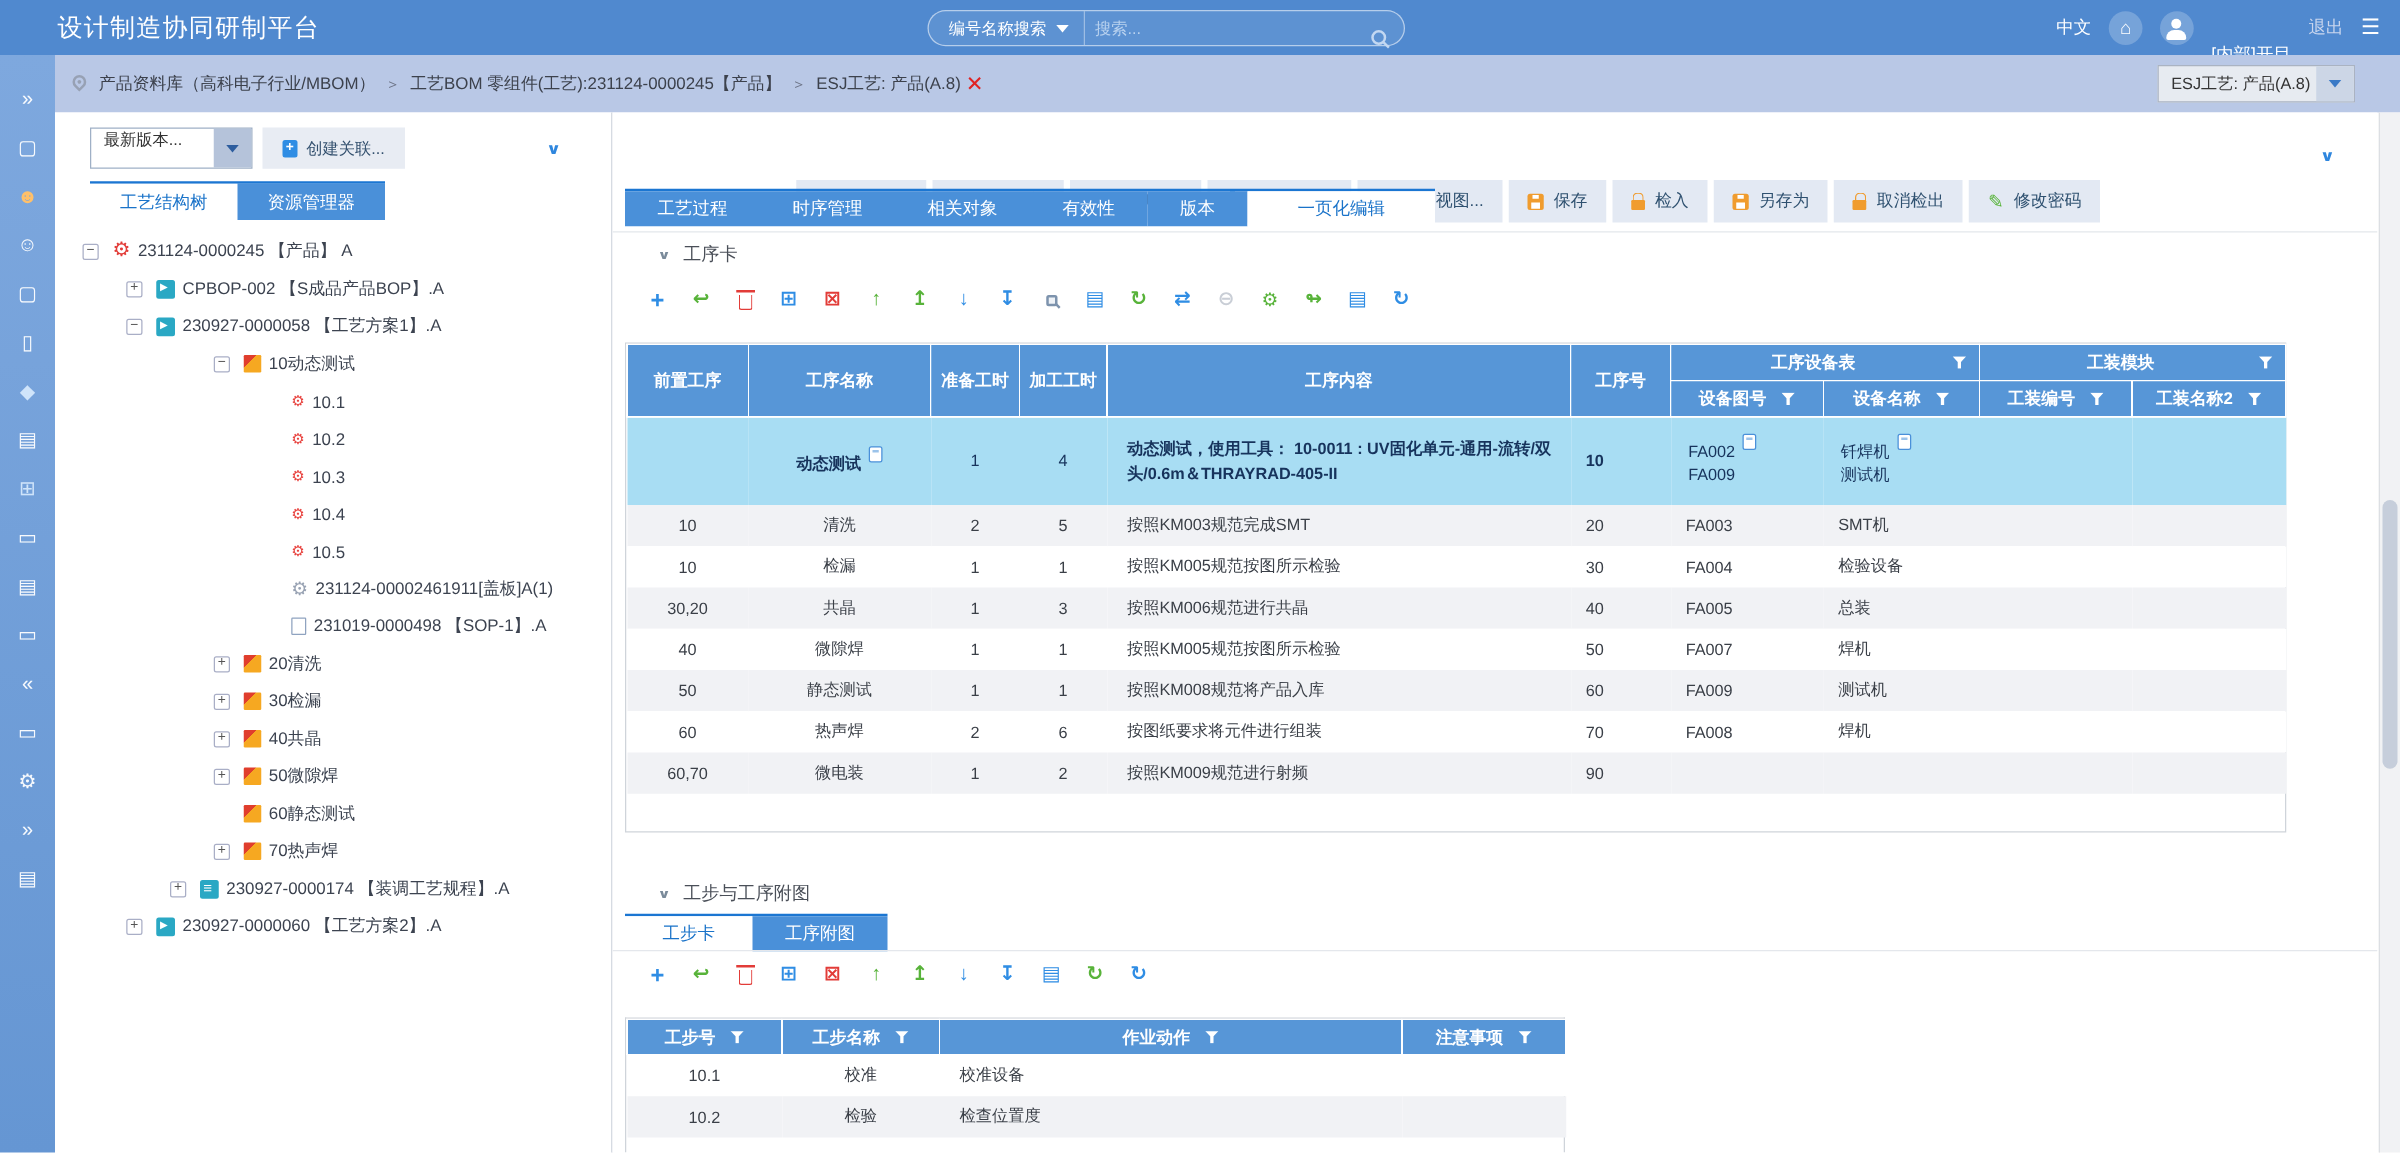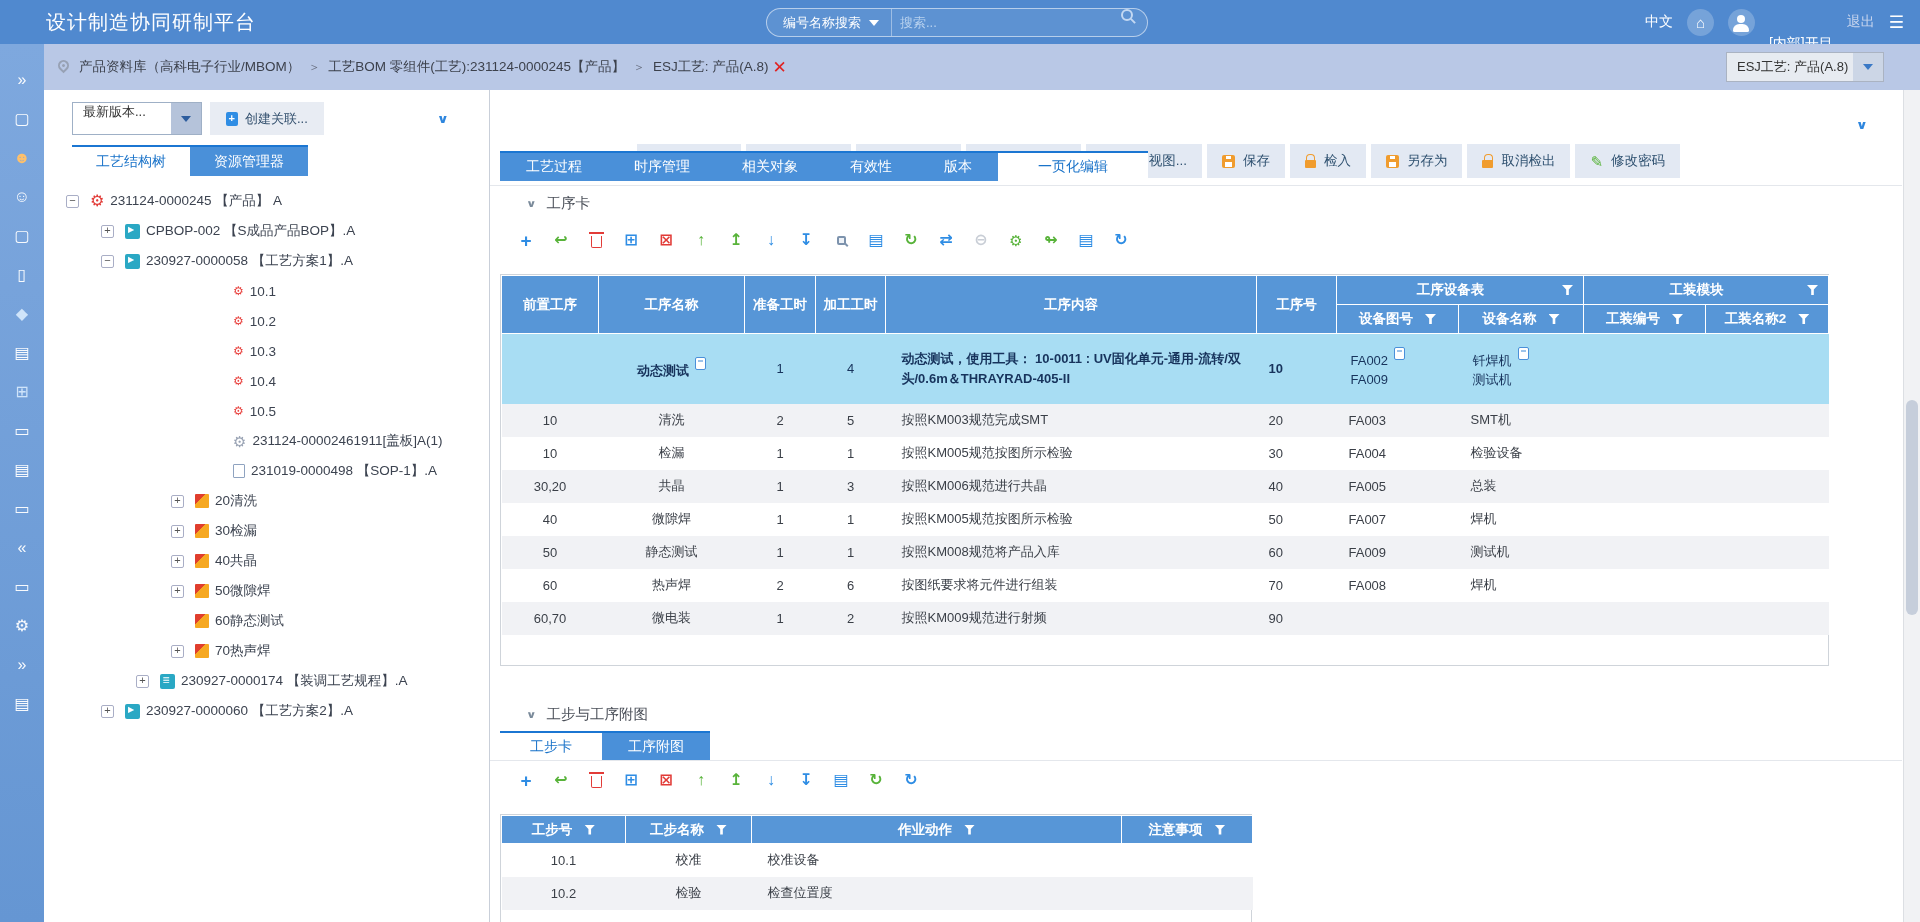--- a/index.html
+++ b/index.html
@@ -2,22 +2,22 @@
 <html lang="zh"><head>
 <meta charset="utf-8">
 <style>
   * { margin:0; padding:0; box-sizing:border-box; }
   html,body { width:1920px; height:922px; overflow:hidden;
     font-family:"Liberation Sans","DejaVu Sans",sans-serif; font-size:13px; color:#3a3f47; background:#fff; }
 
   
   .topbar{position:absolute;left:0;top:0;width:1920px;height:44px;background:#5089cf;display:flex;align-items:center;}
   .app-title{color:#fff;font-size:20px;margin-left:46px;letter-spacing:1px;}
-  .searchwrap{position:absolute;left:766px;top:8px;width:382px;height:29px;border:1px solid rgba(255,255,255,.55);
-    border-radius:15px;display:flex;align-items:flex-start;background:rgba(255,255,255,.08);}
+  .searchwrap{position:absolute;left:742px;top:8px;width:382px;height:29px;border:1px solid rgba(255,255,255,.55);
+    border-radius:15px;display:flex;align-items:flex-end;background:rgba(255,255,255,.08);}
   .searchtype{display:flex;align-items:center;gap:8px;color:#fff;font-size:13px;padding:0 12px 0 16px;height:100%;
     border-right:1px solid rgba(255,255,255,.4);}
   .caret-down{width:0;height:0;border-left:5px solid transparent;border-right:5px solid transparent;border-top:6px solid #fff;}
   .searchinput{flex:1;height:100%;background:transparent;border:none;outline:none;color:#eaf2fc;font-size:13px;padding:0 8px;}
   .searchinput::placeholder{color:#b9d2ef;}
   .i-mag{width:12px;height:12px;border:2px solid #c3d8f2;border-radius:50%;position:relative;margin-right:14px;flex:none;}
   .i-mag::after{content:"";position:absolute;width:2px;height:6px;background:#c3d8f2;transform:rotate(-45deg);bottom:-5px;right:-3px;}
   .top-right{position:absolute;right:16px;top:0;height:44px;display:flex;align-items:center;gap:14px;color:#fff;}
   .lang{font-size:14px;font-weight:normal;}
   .circle-btn{width:27px;height:27px;border-radius:50%;background:rgba(255,255,255,.22);display:flex;align-items:center;justify-content:center;color:#fff;font-size:15px;}
@@ -234,20 +234,27 @@
           <span>CPBOP-002 【S成品产品BOP】.A</span>
         </span>
       </div>
     <div class="trow lv1">
         <span class="tg minus"></span>
         <span class="tbox">
           <span class="ti bop"></span>
           <span>230927-0000058 【工艺方案1】.A</span>
         </span>
       </div>
+    <div class="trow lv3">
+        <span class="tg minus"></span>
+        <span class="tbox">
+          <span class="ti cube"></span>
+          <span>10动态测试</span>
+        </span>
+      </div>
     <div class="trow lv4">
         <span class="tg none"></span>
         <span class="tbox">
           <span class="ti step">⚙</span>
           <span>10.1</span>
         </span>
       </div>
     <div class="trow lv4">
         <span class="tg none"></span>
         <span class="tbox">

